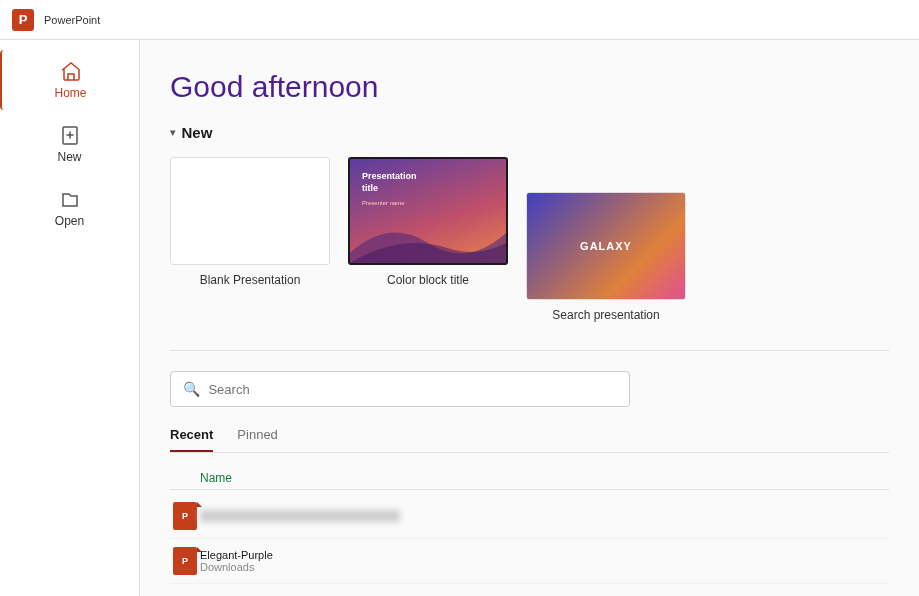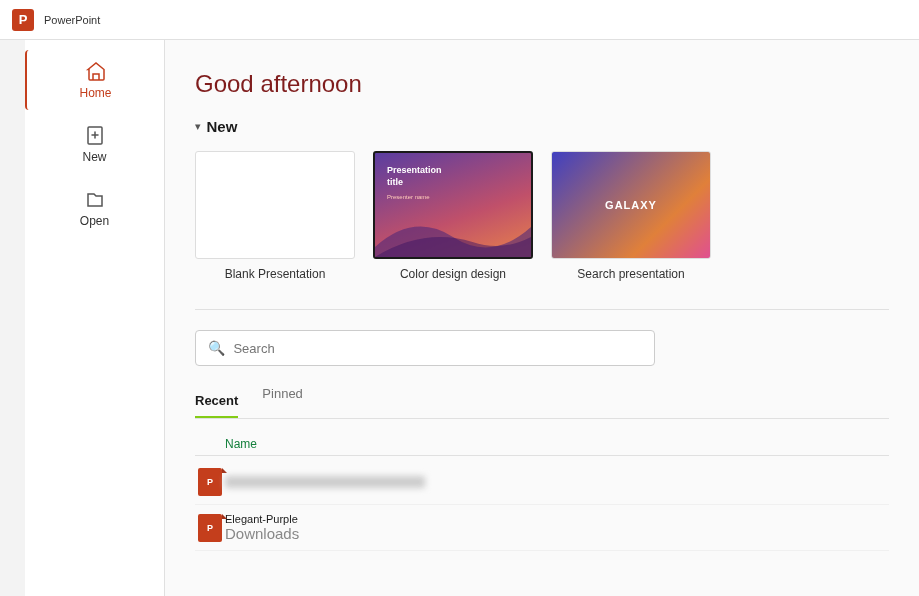--- a/index.html
+++ b/index.html
@@ -51,21 +51,20 @@
     
     .sidebar {
       width: 140px;
       background: #fff;
       border-right: 1px solid #e0e0e0;
       display: flex;
       flex-direction: column;
       align-items: flex-end;
       padding-top: 10px;
       flex-shrink: 0;
-      margin-left: 25px;
     }
     .sidebar-item {
       display: flex;
       flex-direction: column;
       align-items: center;
       padding: 10px 16px;
       width: 100%;
       cursor: pointer;
       border-radius: 4px;
       margin-bottom: 4px;
@@ -96,23 +95,23 @@
 
     
     .content {
       flex: 1;
       background: #fafafa;
       overflow-y: auto;
       padding: 30px 30px 20px 30px;
     }
 
     .greeting {
-      font-size: 24px;
+      font-size: 30px;
       font-weight: 400;
-      color: #7f1d1d;
+      color: #4c1d95;
       margin-bottom: 20px;
     }
 
     .section-header {
       display: flex;
       align-items: center;
       margin-bottom: 16px;
       gap: 6px;
     }
     .collapse-btn {
@@ -197,20 +196,21 @@
       background: #f5a0b0;
       border-radius: 0 0 0 30px;
     }
 
     
     .galaxy-thumb {
       background: linear-gradient(135deg, #4040c0 0%, #e0803a 70%, #e05090 100%);
       display: flex;
       align-items: center;
       justify-content: center;
+      margin-top: 35px;
     }
     .galaxy-text {
       color: #fff;
       font-size: 11px;
       font-weight: bold;
       letter-spacing: 1px;
     }
 
     
     .divider {
@@ -253,23 +253,22 @@
       border-bottom: 1px solid #e0e0e0;
     }
     .tab {
       padding-bottom: 8px;
       font-size: 13px;
       color: #737373;
       cursor: pointer;
     }
     .tab.active {
       color: #1a1a1a;
-      border-bottom: 2px solid #84cc16;
+      border-bottom: 2px solid #7f1d1d;
       font-weight: 600;
-      margin-top: 7px;
     }
 
     
     .file-list-header {
       display: flex;
       padding: 4px 0;
       font-size: 12px;
       color: #15803d;
       border-bottom: 1px solid #e0e0e0;
       margin-bottom: 4px;
@@ -283,21 +282,21 @@
       cursor: pointer;
     }
     .file-icon-wrap {
       width: 30px;
       display: flex;
       align-items: center;
       justify-content: center;
     }
     .file-info { flex: 1; }
     .file-name { font-size: 11px; color: #1a1a1a; }
-    .file-location { font-size: 15px; color: #888; }
+    .file-location { font-size: 11px; color: #888; }
 
     
     .ppt-icon {
       width: 24px;
       height: 28px;
       background: #c43e1c;
       border-radius: 2px;
       display: flex;
       align-items: center;
       justify-content: center;
@@ -389,21 +388,21 @@
         <div class="template-thumb" style="background:linear-gradient(160deg,#5b3da0 0%,#c0506a 60%,#e8824a 100%);position:relative;overflow:hidden;">
           <div style="position:absolute;top:12px;left:12px;z-index:2;">
             <div style="color:#fff;font-size:9px;font-weight:bold;line-height:1.3;">Presentation<br>title</div>
             <div style="color:#ffccbb;font-size:6px;margin-top:6px;">Presenter name</div>
           </div>
           <svg style="position:absolute;bottom:0;left:0;width:100%;height:50px;" viewBox="0 0 160 50" preserveAspectRatio="none">
             <path d="M0 40 Q40 5 80 30 Q120 55 160 20 L160 50 L0 50 Z" fill="rgba(80,40,120,0.6)"></path>
             <path d="M0 50 Q50 20 100 35 Q130 45 160 30 L160 50 Z" fill="rgba(60,20,100,0.5)"></path>
           </svg>
         </div>
-        <span class="template-name">Color design design</span>
+        <span class="template-name">Color block title</span>
       </div>
 
 
       <div class="template-item">
         <div class="template-thumb galaxy-thumb">
           <span class="galaxy-text">GALAXY</span>
         </div>
         <span class="template-name">Search presentation</span>
       </div>
 

